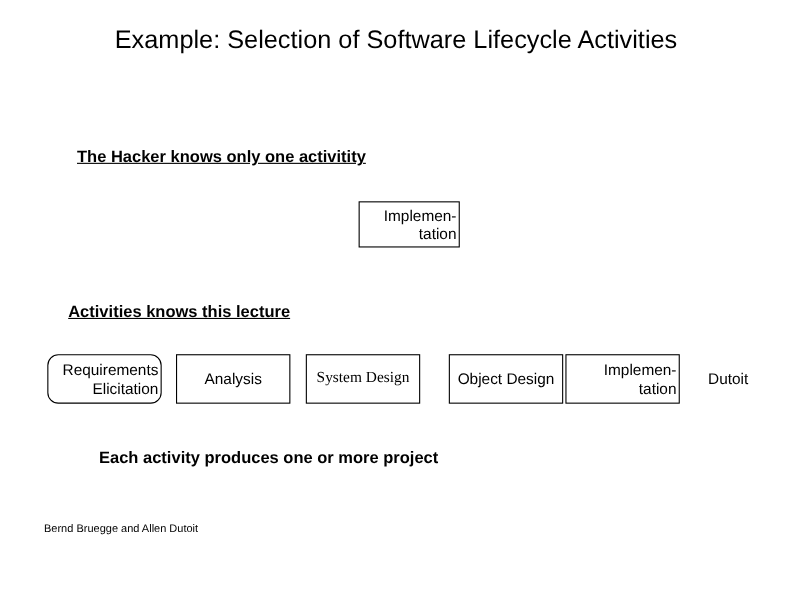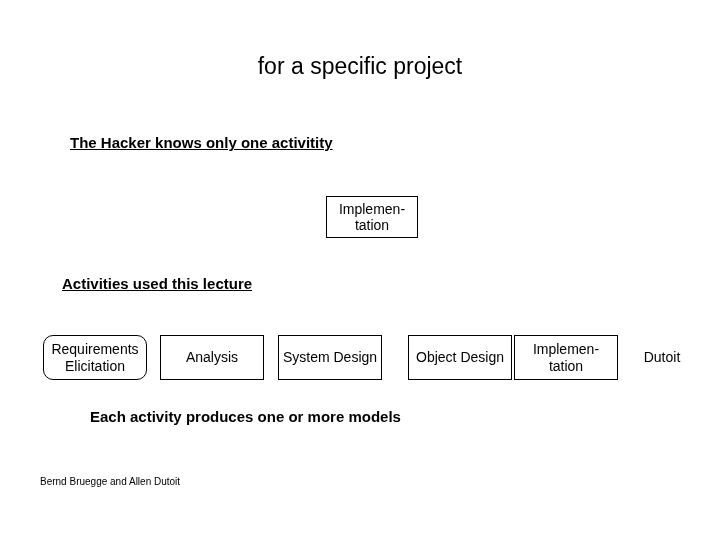--- a/index.html
+++ b/index.html
@@ -26,55 +26,53 @@
     text-decoration: underline;
   }
   .hacker-label { left: 70px; top: 134px; }
   .lecture-label { left: 62px; top: 275px; }
   .footnote-label { left: 90px; top: 408px; font-size: 15px; font-weight: bold; position: absolute; }
   .authors { position: absolute; left: 40px; top: 476px; font-size: 10px; }
   .box {
     position: absolute;
     border: 1.5px solid #000;
     background: #fff;
-    text-align: center;
+    text-align: right;
     font-size: 14px;
     display: flex;
     align-items: center;
     justify-content: center;
     line-height: 1.15;
     box-sizing: border-box;
     padding: 2px;
-    margin-top: 13px;
   }
   .hacker-box { left: 326px; top: 183px; width: 92px; height: 42px; }
   .row-box { top: 322px; width: 104px; height: 45px; }
   .b1 { left: 43px; border-radius: 10px; }
   .b2 { left: 160px; }
-  .b3 { left: 278px; }
+  .b3 { left: 278px; font-family: Liberation Serif, serif; }
   .b4 { left: 408px; }
   .b5 { left: 514px; }
   .b6 { left: 631px; width: 62px; border: none; }
 </style>
 </head>
 <body>
 
 <div class="title">
-  <br>
-  <span>for a specific project</span>
+  <span>Example: Selection of Software Lifecycle Activities</span><br>
 </div>
 
 <div class="section-label hacker-label">The Hacker knows only one activitity</div>
 
 <div class="box hacker-box">Implemen-tation</div>
 
-<div class="section-label lecture-label">Activities used  this lecture</div>
+<div class="section-label lecture-label">Activities knows  this lecture</div>
 
 <div class="box row-box b1">Requirements Elicitation</div>
 <div class="box row-box b2">Analysis</div>
 <div class="box row-box b3">System Design</div>
 <div class="box row-box b4">Object Design</div>
 <div class="box row-box b5">Implemen-tation</div>
 <div class="box row-box b6">Dutoit</div>
 
-<div class="footnote-label">Each activity produces one or more models</div>
+<div class="footnote-label">Each activity produces one or more project</div>
 
 <div class="authors">Bernd Bruegge and Allen Dutoit</div>
 
 </body></html>

